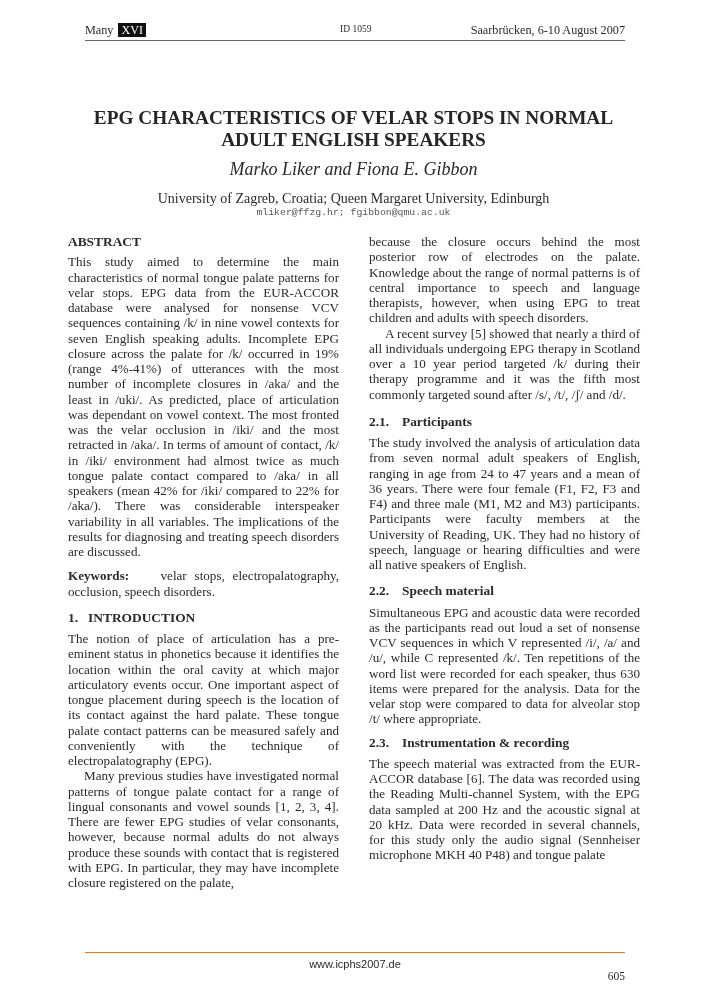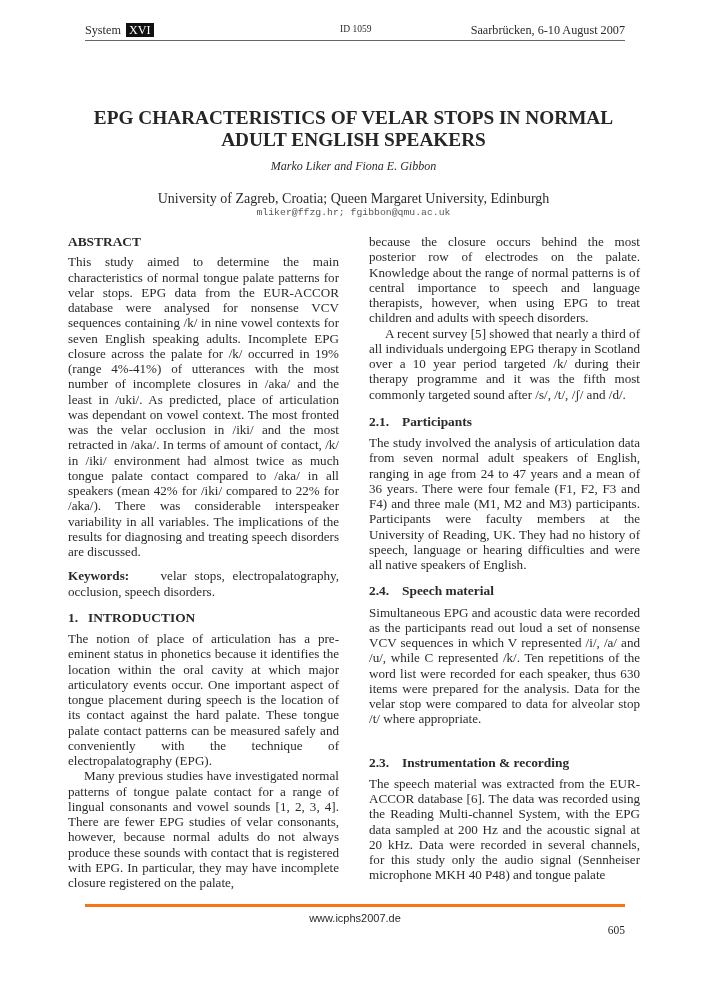--- a/index.html
+++ b/index.html
@@ -7,43 +7,43 @@
          font-family:"Liberation Serif", "DejaVu Serif", serif; color:#2a2a2a; }
   .header { position:absolute; left:85px; top:23px; width:540px; height:17px;
             border-bottom:1px solid #666; font-size:12.2px; }
   .header .left { position:absolute; left:0; top:0; }
   .header .badge { background:#111; color:#fff; padding:0 3px; margin-left:2px; }
   .header .center { position:absolute; left:255px; top:1px; font-size:9.5px; }
   .header .right { position:absolute; right:0; top:0; }
   .title { position:absolute; left:60px; top:107px; width:587px; text-align:center;
            font-weight:bold; font-size:19.3px; line-height:22px; color:#262626; }
   .authors { position:absolute; left:60px; top:159px; width:587px; text-align:center;
-             font-style:italic; font-size:12px; }
+             font-style:italic; font-size:18px; }
   .affil { position:absolute; left:60px; top:191px; width:587px; text-align:center; font-size:14px; }
   .email { position:absolute; left:60px; top:207px; width:587px; text-align:center;
            font-family:"Liberation Mono", "DejaVu Sans Mono", monospace; font-size:9.8px; color:#555; }
   .col { position:absolute; width:271px; font-size:13.1px; line-height:15.25px; }
   .col.left { left:68px; top:234px;font-family:Liberation Serif, serif; }
   .col.right { left:369px; top:234px; }
   .col p { margin:0; text-align:justify; }
   .col p.indent { text-indent:16px; }
   .sec-h { font-weight:bold; text-align:center; font-size:13.4px; margin:0; }
   .sub-h { font-weight:bold; font-size:13.4px; margin:0; }
   .sub-h .num { display:inline-block; width:33px; }
-  .footer { position:absolute; left:85px; top:904px; width:540px; border-top:3px solid #f97316; height:20px; }
+  .footer { position:absolute; left:85px; top:952px; width:540px; border-top:1px solid #f97316; height:20px; }
   .footer .center { position:absolute; left:0; width:540px; top:5px; text-align:center;
                     font-family:"Liberation Sans", "DejaVu Sans", sans-serif; font-size:11px; }
   .footer .right { position:absolute; right:0; top:5px; font-size:11.5px;margin-top:12px; }
   .kw-label { font-weight:bold; }
 </style>
 </head>
 <body>
 
 <div class="header">
-  <span class="left"><span>System</span> <span class="badge">XVI</span></span>
+  <span class="left"><span>Many</span> <span class="badge">XVI</span></span>
   <span class="center">ID 1059</span>
   <span class="right">Saarbrücken, 6-10 August 2007</span>
 </div>
 
 <div class="title">EPG CHARACTERISTICS OF VELAR STOPS IN NORMAL ADULT ENGLISH SPEAKERS</div>
 <div class="authors">Marko Liker and Fiona E. Gibbon</div>
 <div class="affil">University of Zagreb, Croatia; Queen Margaret University, Edinburgh</div>
 <div class="email">mliker@ffzg.hr; fgibbon@qmu.ac.uk</div>
 
 <div class="col left">
@@ -53,22 +53,22 @@
   <p class="sec-h" style="margin-top:11px;margin-bottom:6px;white-space:pre;">1.   INTRODUCTION</p>
   <p>The notion of place of articulation has a pre-eminent status in phonetics because it identifies the location within the oral cavity at which major articulatory events occur. One important aspect of tongue placement during speech is the location of its contact against the hard palate. These tongue palate contact patterns can be measured safely and conveniently with the technique of electropalatography (EPG).</p>
   <p class="indent">Many previous studies have investigated normal patterns of tongue palate contact for a range of lingual consonants and vowel sounds [1, 2, 3, 4]. There are fewer EPG studies of velar consonants, however, because normal adults do not always produce these sounds with contact that is registered with EPG. In particular, they may have incomplete closure registered on the palate,</p>
 </div>
 
 <div class="col right">
   <p>because the closure occurs behind the most posterior row of electrodes on the palate. Knowledge about the range of normal patterns is of central importance to speech and language therapists, however, when using EPG to treat children and adults with speech disorders.</p>
   <p class="indent">A recent survey [5] showed that nearly a third of all individuals undergoing EPG therapy in Scotland over a 10 year period targeted /k/ during their therapy programme and it was the fifth most commonly targeted sound after /s/, /t/, /ʃ/ and /d/.</p>
   <p class="sub-h" style="margin-top:12px;margin-bottom:6px;"><span class="num">2.1.</span><span>Participants</span></p>
   <p>The study involved the analysis of articulation data from seven normal adult speakers of English, ranging in age from 24 to 47 years and a mean of 36 years. There were four female (F1, F2, F3 and F4) and three male (M1, M2 and M3) participants. Participants were faculty members at the University of Reading, UK. They had no history of speech, language or hearing difficulties and were all native speakers of English.</p>
-  <p class="sub-h" style="margin-top:11px;margin-bottom:6px;"><span class="num">2.4.</span><span>Speech material</span></p>
+  <p class="sub-h" style="margin-top:11px;margin-bottom:6px;"><span class="num">2.2.</span><span>Speech material</span></p>
   <p>Simultaneous EPG and acoustic data were recorded as the participants read out loud a set of nonsense VCV sequences in which V represented /i/, /a/ and /u/, while C represented /k/. Ten repetitions of the word list were recorded for each speaker, thus 630 items were prepared for the analysis. Data for the velar stop were compared to data for alveolar stop /t/ where appropriate.</p>
-  <p class="sub-h" style="margin-top:28px;margin-bottom:6px;"><span class="num">2.3.</span><span>Instrumentation &amp; recording</span></p>
+  <p class="sub-h" style="margin-top:8px;margin-bottom:6px;"><span class="num">2.3.</span><span>Instrumentation &amp; recording</span></p>
   <p>The speech material was extracted from the EUR-ACCOR database [6]. The data was recorded using the Reading Multi-channel System, with the EPG data sampled at 200 Hz and the acoustic signal at 20 kHz. Data were recorded in several channels, for this study only the audio signal (Sennheiser microphone MKH 40 P48) and tongue palate</p>
 </div>
 
 <div class="footer">
   <span class="center">www.icphs2007.de</span>
   <span class="right">605</span>
 </div>
 
 </body></html>

